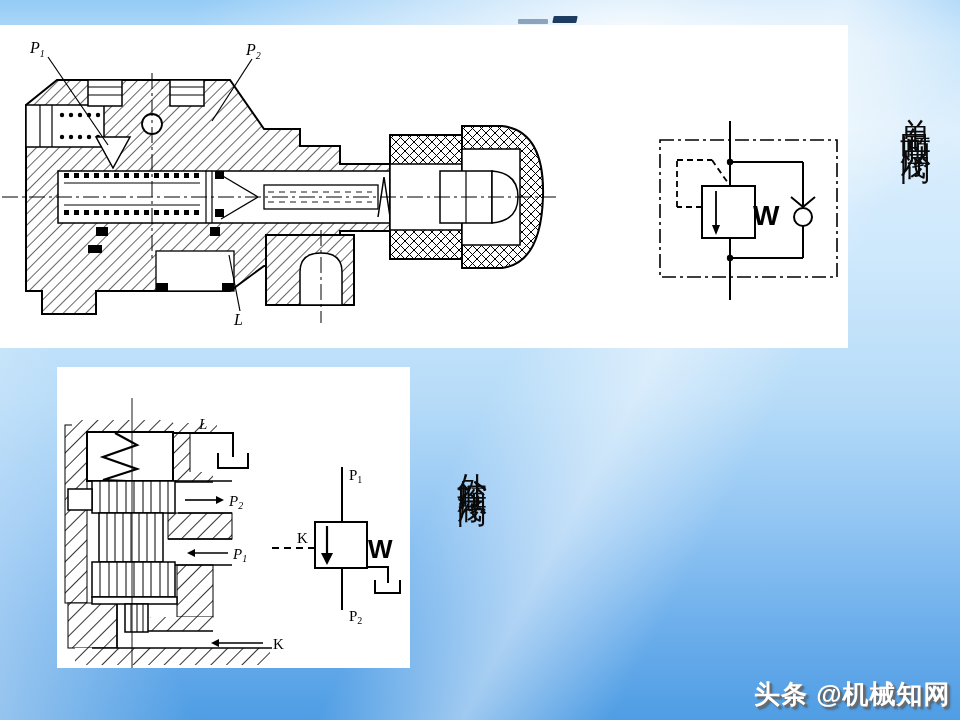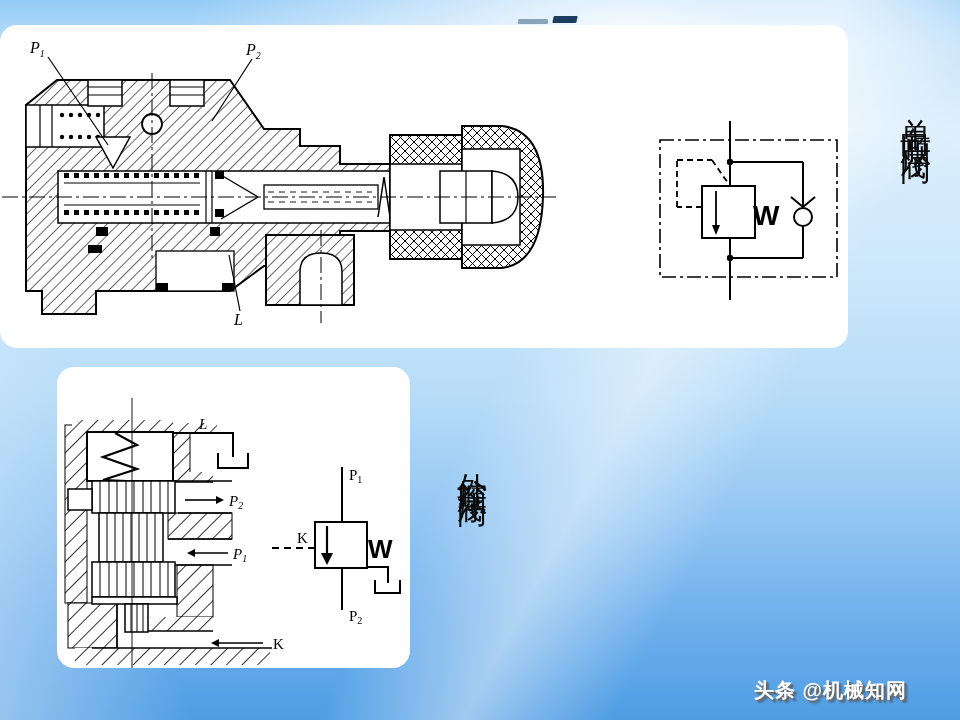--- a/index.html
+++ b/index.html
@@ -5,31 +5,31 @@
   html,body{margin:0;padding:0;}
   body{
     width:960px;height:720px;overflow:hidden;position:relative;
     font-family:"Liberation Sans",sans-serif;
     background:
       radial-gradient(ellipse 720px 320px at 66% 6%, rgba(255,255,255,.95), rgba(255,255,255,0) 62%),
       linear-gradient(118deg, rgba(255,255,255,0) 52%, rgba(255,255,255,.45) 63%, rgba(255,255,255,0) 74%),
       linear-gradient(70deg, rgba(255,255,255,.4) 0%, rgba(255,255,255,0) 16%),
       linear-gradient(180deg,#94cbf6 0%,#b9def9 6%,#d8edfc 18%,#cfe9fc 35%,#b7dcf8 55%,#93c6f3 72%,#6fb0ec 86%,#4f9de4 100%);
   }
-  .panel{position:absolute;background:#ffffff;border-radius:17px;}
+  .panel{position:absolute;background:#ffffff;}
   #top-panel{left:0;top:25px;width:848px;height:323px;}
   #bottom-panel{left:57px;top:367px;width:353px;height:301px;}
   .vcaption{
     position:absolute;writing-mode:vertical-rl;text-orientation:upright;
     font-family:"Liberation Serif","DejaVu Serif",serif;color:#0a0a0a;
   }
   #caption-right{left:894px;top:93px;font-size:31px;letter-spacing:9px;}
   #caption-middle{left:451px;top:450px;font-size:30px;letter-spacing:6px;}
   #watermark{
-    position:absolute;left:754px;top:677px;font-size:20px;font-weight:bold;
+    position:absolute;left:754px;top:677px;font-size:26px;font-weight:bold;
     color:#ffffff;letter-spacing:1px;
     text-shadow:2px 2px 0 #6a6a6a,3px 3px 2px rgba(60,60,60,.55);
     font-family:"Liberation Sans",sans-serif;white-space:nowrap;
   }
   .frag{position:absolute;border-radius:1px;}
   #frag1{left:553px;top:16px;width:24px;height:7px;background:#1c3c60;transform:skewX(-12deg);}
   #frag2{left:518px;top:19px;width:30px;height:5px;background:#5a7a9a;opacity:.65;}
   svg{display:block;}
   svg text{font-family:"Liberation Serif","DejaVu Serif",serif;}
   text.lbl{font-style:italic;font-size:16px;fill:#000;}

